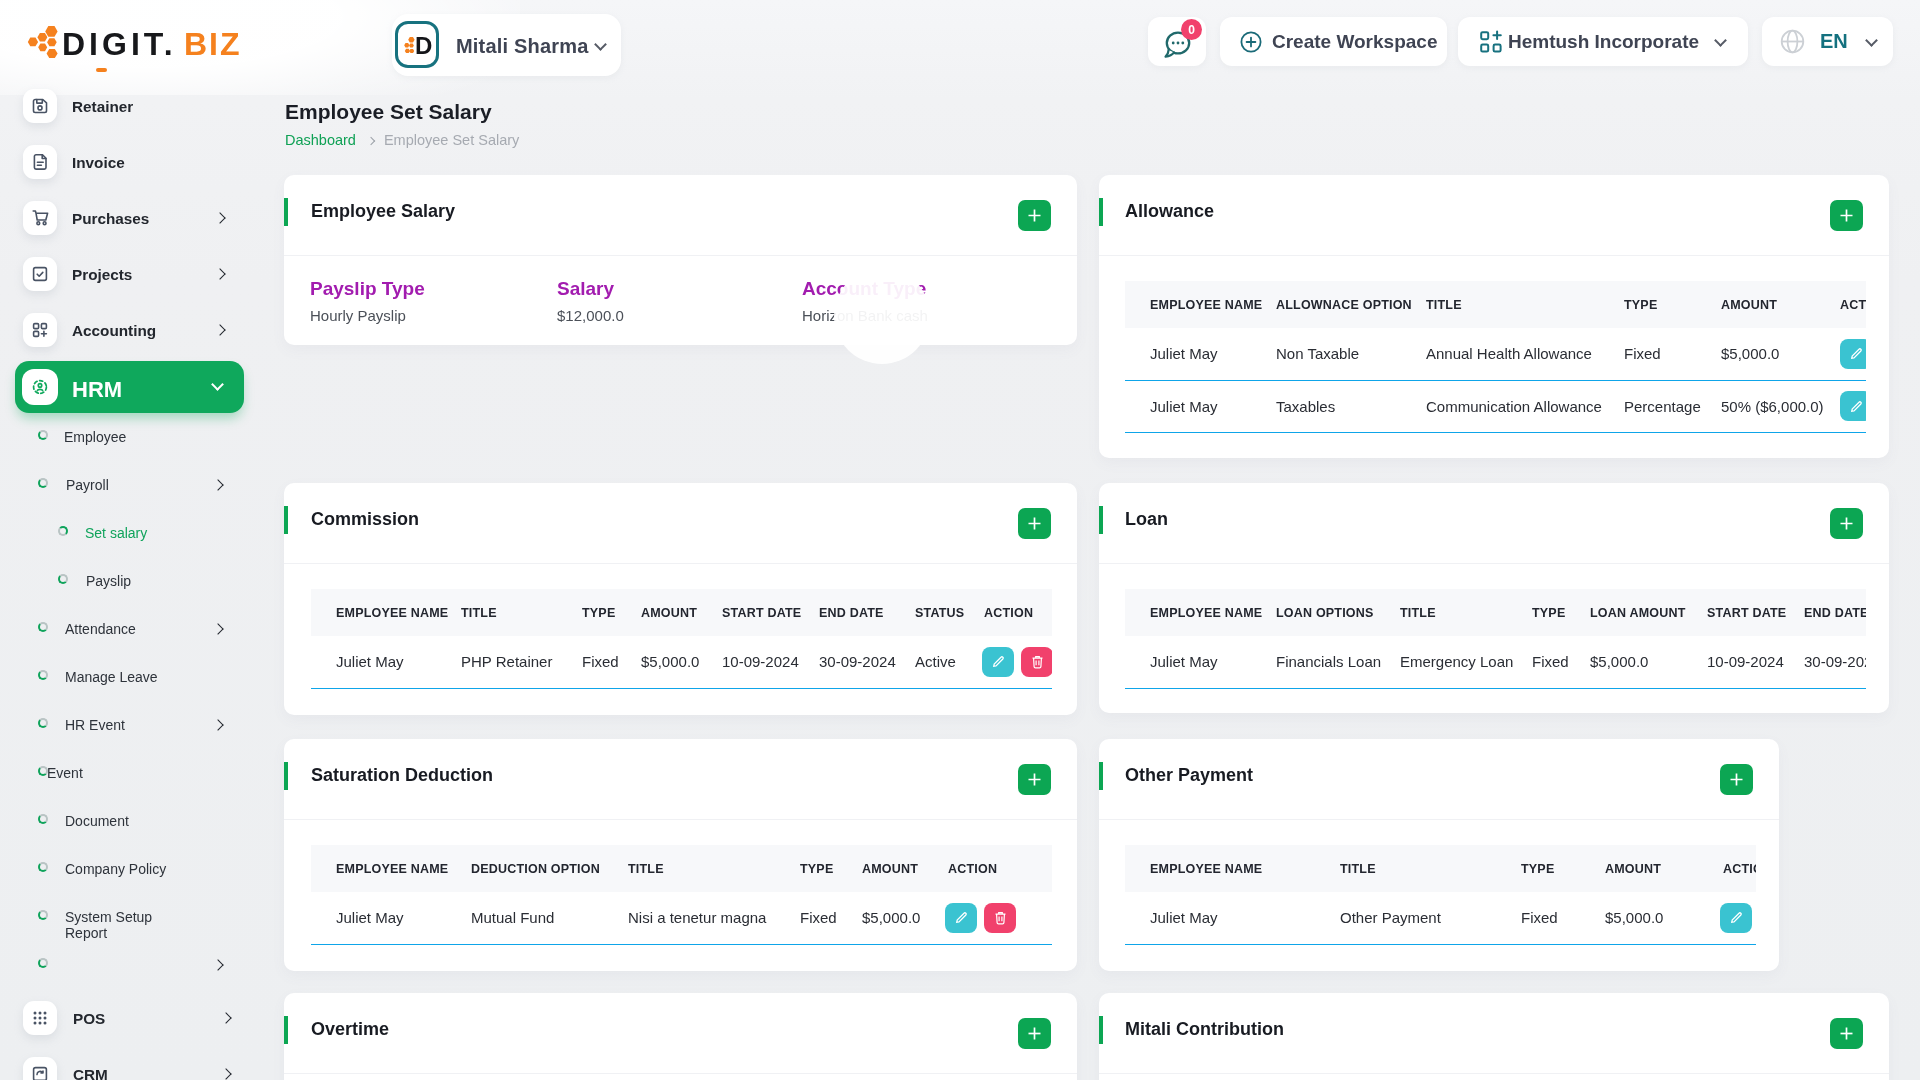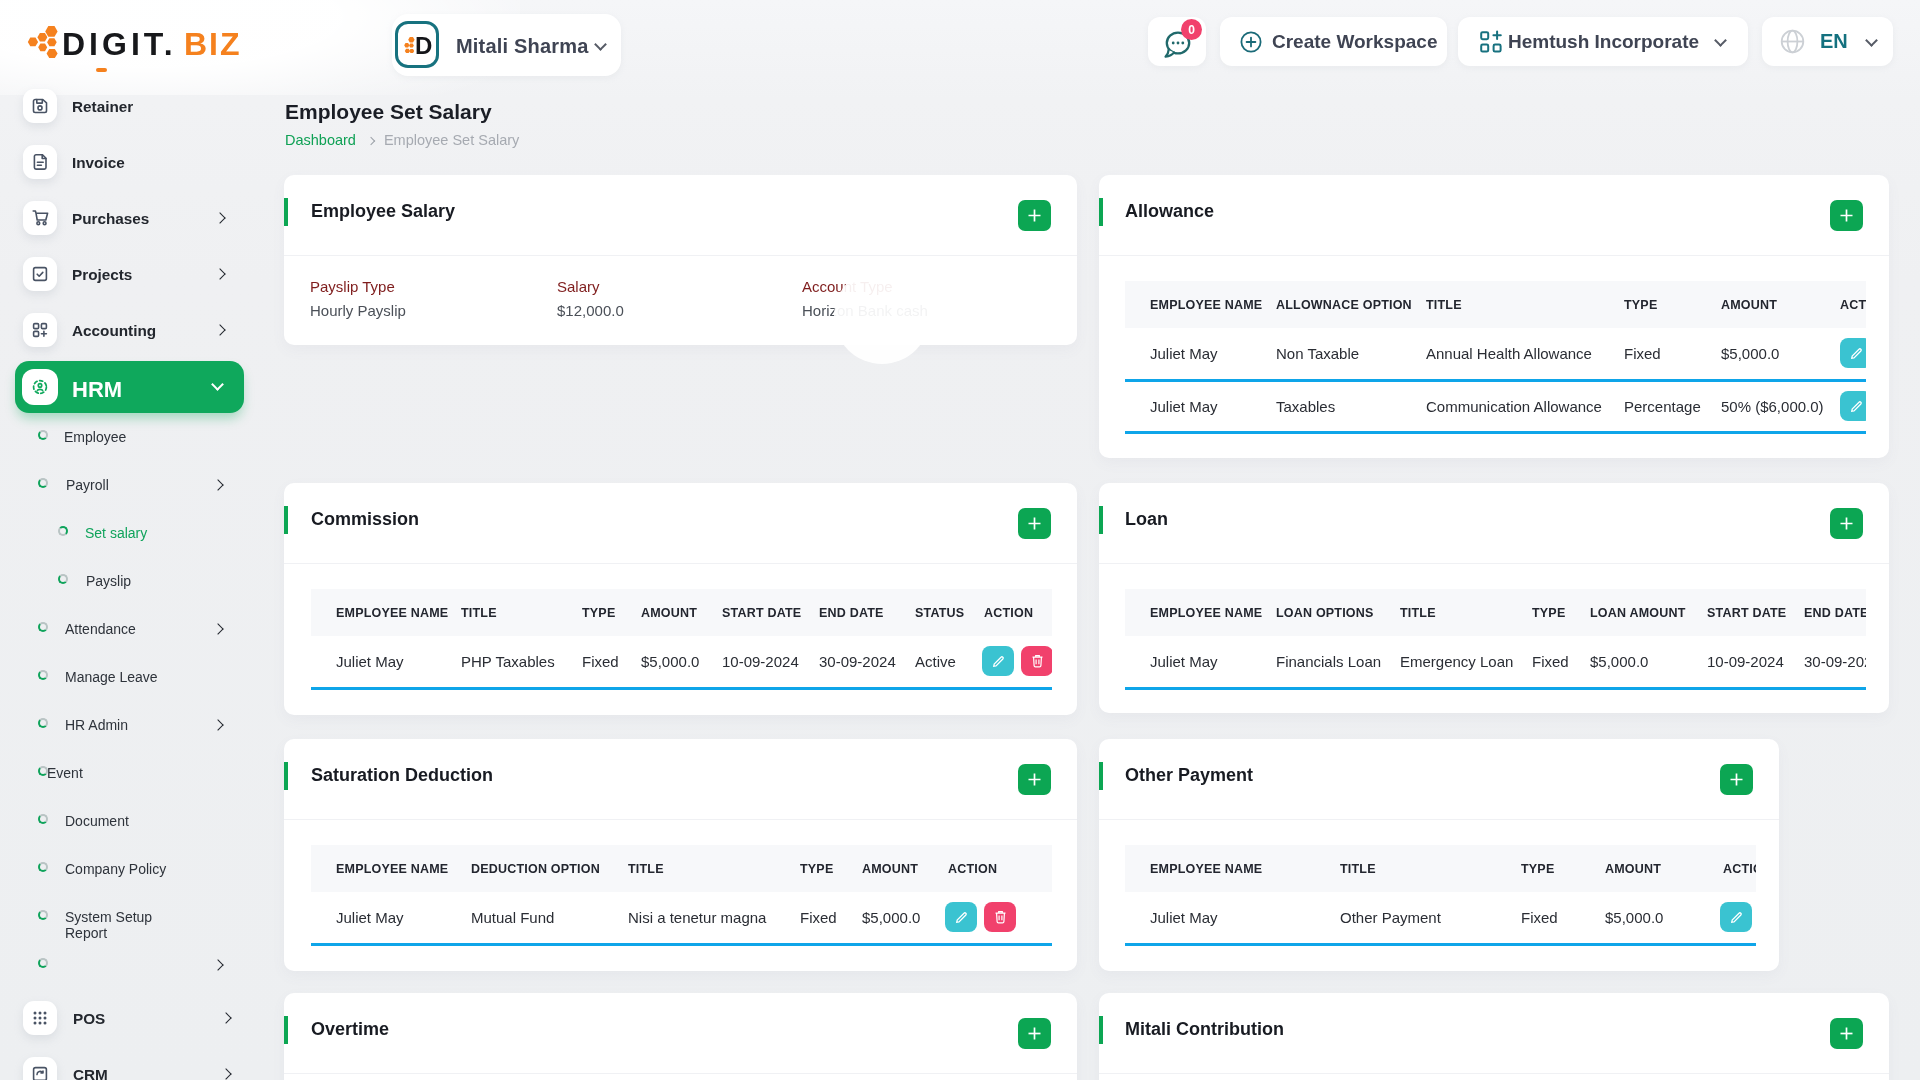--- a/index.html
+++ b/index.html
@@ -53,28 +53,28 @@
 .card { position:absolute; background:#fff; border-radius:10px; box-shadow:0 5px 14px rgba(108,117,138,0.055); overflow:hidden; }
 .cbar { position:absolute; left:0; top:23px; width:4px; height:28px; background:#0ca653; }
 .ctitle { position:absolute; left:27px; top:26px; font-size:18px; font-weight:700; color:#181b22; }
 .cplus { position:absolute; right:26px; top:25px; width:33px; height:31px; border-radius:7px; background:#0ca653; }
 .cplus svg { position:absolute; left:8px; top:7px; }
 .cdiv { position:absolute; left:0; right:0; top:80px; height:1px; background:#f0f1f4; }
 .twrap { position:absolute; left:27px; top:106px; right:25px; overflow:hidden; }
 .twrap.rt { left:26px; right:23px; }
 table { border-collapse:collapse; table-layout:fixed; }
 th { height:47px; background:#f7f8fa; font-size:12.5px; font-weight:700; color:#23262f; letter-spacing:0.2px; text-align:left; padding:0 0 0 25px; white-space:nowrap; }
-td { height:52px; border-bottom:3px solid #0ea5e9; font-size:15px; color:#2a2d34; text-align:left; padding:0 0 0 25px; white-space:nowrap; }
+td { height:52px; border-bottom:1px solid #0ea5e9; font-size:15px; color:#2a2d34; text-align:left; padding:0 0 0 25px; white-space:nowrap; }
 .be,.bd { display:inline-flex; width:32px; height:30px; border-radius:8px; align-items:center; justify-content:center; vertical-align:middle; }
 .be { background:#3ac3d1; margin-right:7px; }
 .bd { background:#f1416c; }
 
 
 .fld { position:absolute; top:103px; }
-.fld .l { font-size:15px; font-weight:400; color:#7f1d1d; }
+.fld .l { font-size:19px; font-weight:700; color:#a21caf; }
 .fld .v { font-size:15px; color:#4b5058; margin-top:7px; }
 
 #disc { left:834px; top:268px; width:96px; height:96px; border-radius:50%; background:rgba(255,255,255,0.93); z-index:50; }
 </style>
 </head>
 <body>
 <div class="abs" id="topwhite"></div>
 
 <div class="abs" id="logo">
 <svg width="225" height="50" viewBox="0 0 225 50">
@@ -220,21 +220,21 @@
 <span class="stext" style="left:86px;top:573px">Payslip</span>
 
 <span class="bullet b1" style="left:38px;top:622px"></span>
 <span class="stext" style="left:65px;top:621px">Attendance</span>
 <span class="schev" style="left:214px;top:625px"></span>
 
 <span class="bullet b1" style="left:38px;top:670px"></span>
 <span class="stext" style="left:65px;top:669px">Manage Leave</span>
 
 <span class="bullet b1" style="left:38px;top:718px"></span>
-<span class="stext" style="left:65px;top:717px">HR Admin</span>
+<span class="stext" style="left:65px;top:717px">HR Event</span>
 <span class="schev" style="left:214px;top:721px"></span>
 
 <span class="bullet b1" style="left:38px;top:766px"></span>
 <span class="stext" style="left:47px;top:765px">Event</span>
 
 <span class="bullet b1" style="left:38px;top:814px"></span>
 <span class="stext" style="left:65px;top:813px">Document</span>
 
 <span class="bullet b1" style="left:38px;top:862px"></span>
 <span class="stext" style="left:65px;top:861px">Company Policy</span>
@@ -384,21 +384,21 @@
             <th>TITLE</th>
             <th>TYPE</th>
             <th>AMOUNT</th>
             <th>START DATE</th>
             <th>END DATE</th>
             <th>STATUS</th>
             <th>ACTION</th>
           </tr>
       <tr>
             <td>Juliet May</td>
-            <td>PHP Taxables</td>
+            <td>PHP Retainer</td>
             <td>Fixed</td>
             <td>$5,000.0</td>
             <td>10-09-2024</td>
             <td>30-09-2024</td>
             <td>Active</td>
             <td style="padding-left:23px"><span class="be">
                 <svg width="15" height="15" viewBox="0 0 15 15">
                   <path d="M2.7 12.3 L3.2 10 L10 3.2 a1.3 1.3 0 0 1 1.84 1.84 L5 11.9 L2.7 12.3 Z" fill="none" stroke="#fff" stroke-width="1.25"></path>
                 </svg>
               </span><span class="bd">

